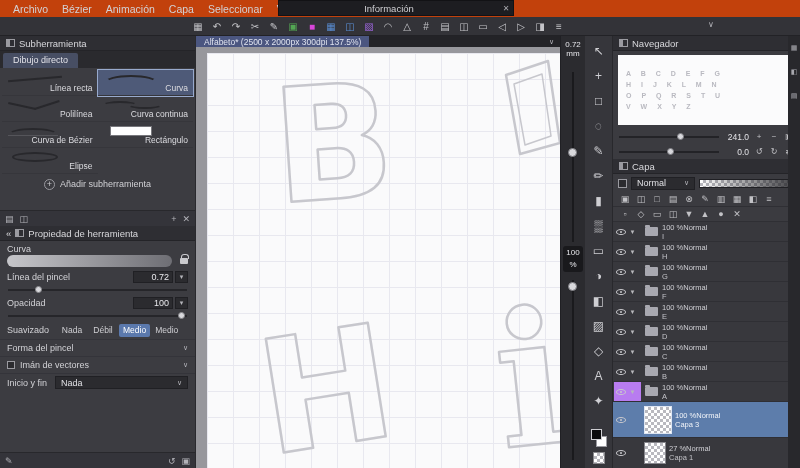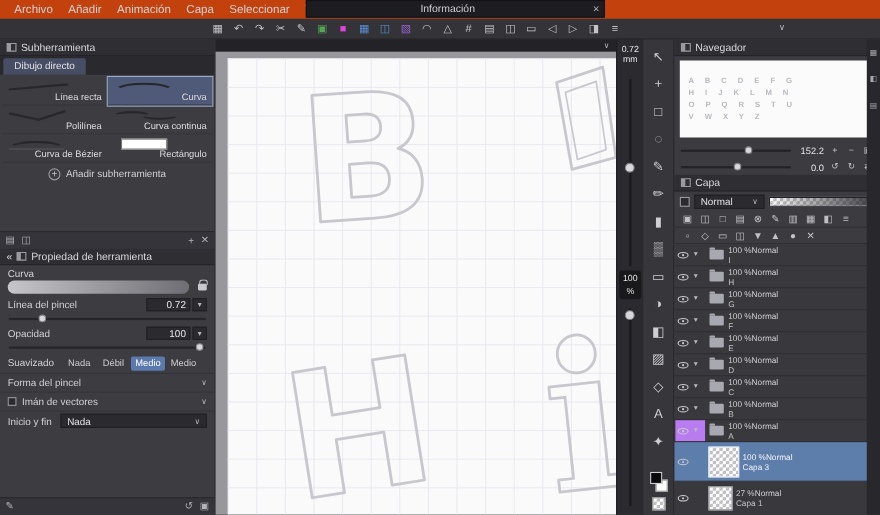--- a/index.html
+++ b/index.html
@@ -5,21 +5,21 @@
   *{box-sizing:border-box;margin:0;padding:0}
   body{width:800px;height:468px;position:relative;overflow:hidden;
        background:#38383d;color:#d6d6da;
        font-family:"Liberation Sans","DejaVu Sans",sans-serif;font-size:10px}
 
   
   #menubar{position:absolute;left:0;top:0;width:800px;height:17px;background:#c2410c;
            display:flex;align-items:center;padding-left:6px;z-index:5}
   .mi{padding:0 7px;font-size:10.5px;color:#d2d2d6;white-space:nowrap}
 
-  #info-palette{position:absolute;left:278px;top:0;width:272px;height:16px;background:#1d1d21;
+  #info-palette{position:absolute;left:278px;top:0;width:236px;height:16px;background:#1d1d21;
                 border:1px solid #121215;display:flex;align-items:center;z-index:6}
   #info-title{flex:1;text-align:center;font-size:9.5px;color:#cfcfd3}
   #info-close{width:14px;text-align:center;font-size:8px;color:#a8a8ae}
 
   
   #cmdbar{position:absolute;left:0;top:17px;width:800px;height:19px;background:#333338;
           border-bottom:1px solid #222226;display:flex;align-items:center;gap:3px;
           padding-left:190px}
   .cmdicon{width:16px;height:15px;display:flex;align-items:center;justify-content:center;
            font-size:10px;color:#c4c4c8;flex:0 0 auto}
@@ -182,21 +182,21 @@
   #edgestrip{position:absolute;left:788px;top:36px;width:12px;height:432px;background:#28282c;
              display:flex;flex-direction:column;align-items:center;gap:16px;padding-top:8px}
   .eicon{font-size:7px;color:#a8a8ae}
 </style>
 </head>
 <body>
 
 <div id="menubar">
 
 <span class="mi">Archivo</span>
-    <span class="mi">Añadir</span>
+    <span class="mi">Bézier</span>
     <span class="mi">Animación</span>
     <span class="mi">Capa</span>
     <span class="mi">Seleccionar</span>
     <span class="mi">Ver</span>
     <span class="mi">Filtro</span>
     <span class="mi">Ventana</span>
     <span class="mi">Ayuda</span>
   </div>
 
 <div id="info-palette">
@@ -256,20 +256,24 @@
         <span class="tlabel">Curva continua</span>
       </div>
       <div class="tool-cell" data-icon="bezier">
         <span class="prev"></span>
         <span class="tlabel">Curva de Bézier</span>
       </div>
       <div class="tool-cell" data-icon="rectangle">
         <span class="prev"></span>
         <span class="tlabel">Rectángulo</span>
       </div>
+      <div class="tool-cell" data-icon="ellipse">
+        <span class="prev"></span>
+        <span class="tlabel">Elipse</span>
+      </div>
     </div>
   <div id="subtool-add">
     <span class="plus-circle">+</span>
     <span>Añadir subherramienta</span>
   </div>
   <div class="panel-bottom">
     <span class="pb-icon">▤</span>
     <span class="pb-icon">◫</span>
     <span class="pb-spacer"></span>
     <span class="pb-icon">+</span>
@@ -336,20 +340,21 @@
   </div>
   <div class="panel-bottom">
     <span class="pb-icon">✎</span>
     <span class="pb-spacer"></span>
     <span class="pb-icon">↺</span>
     <span class="pb-icon">▣</span>
   </div>
 </div>
 
 <div id="docbar">
+  <span id="doctab">Alfabeto* (2500 x 2000px 300dpi 137.5%)</span>
   <span id="docbar-chev">∨</span>
 </div>
 
 <div id="canvas-wrap">
   <div id="canvas">
     <svg id="sketch" width="353" height="415" viewBox="0 0 353 415">
       <g fill="none" stroke="#c7c7cd" stroke-width="2.5" stroke-linejoin="round">
         <text x="66" y="146" font-family="DejaVu Sans, sans-serif" font-weight="bold" font-size="158" transform="rotate(-4 120 90)">B</text>
         <path d="M299 22 L341 8 L353 90 L313 101 Z"></path>
         <path stroke-width="1.5" d="M307 31 L335 21 L344 83 L318 92 Z"></path>
@@ -409,21 +414,21 @@
 
   <span class="thumb-row">A B C D E F G</span>
       <span class="thumb-row">H I J K L M N</span>
       <span class="thumb-row">O P Q R S T U</span>
       <span class="thumb-row">V W X Y Z</span>
     </div>
   <div class="nav-ctrl">
     <span class="hslider">
         <span class="hknob" style="left:58%"></span>
       </span>
-    <span class="nav-val">152.2</span>
+    <span class="nav-val">241.0</span>
     <span class="nav-icons">
 
     <span class="nicon">+</span>
         <span class="nicon">−</span>
         <span class="nicon">▣</span>
         <span class="nicon">□</span>
       </span>
   </div>
   <div class="nav-ctrl">
     <span class="hslider">

